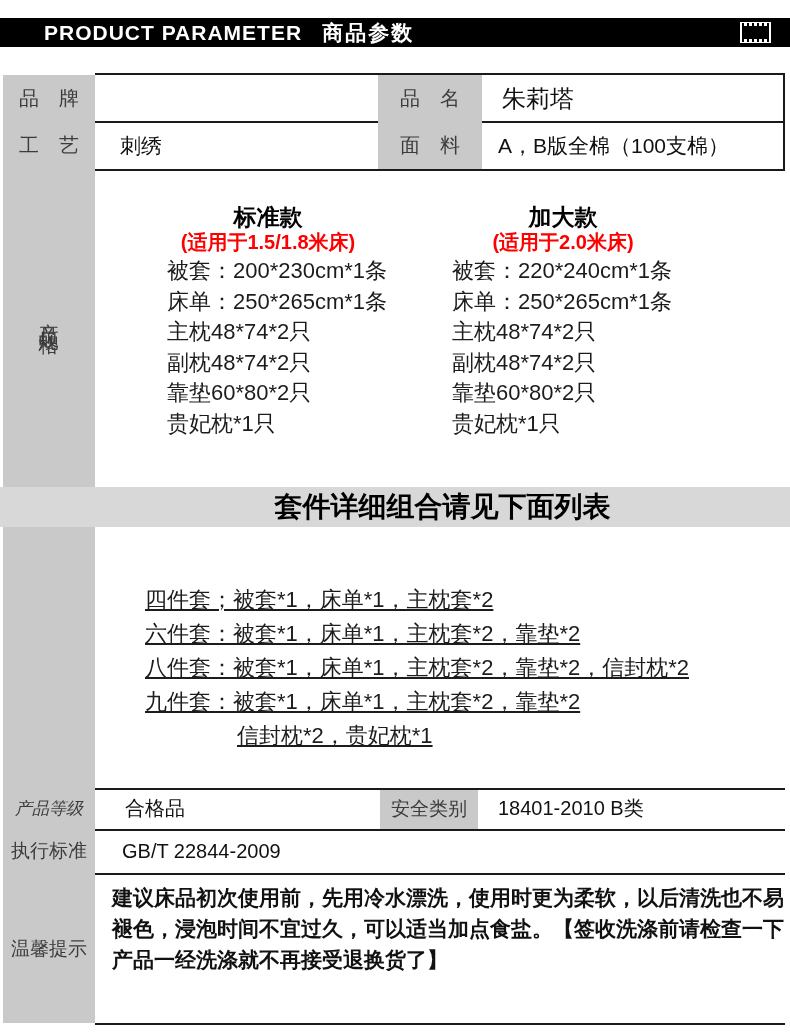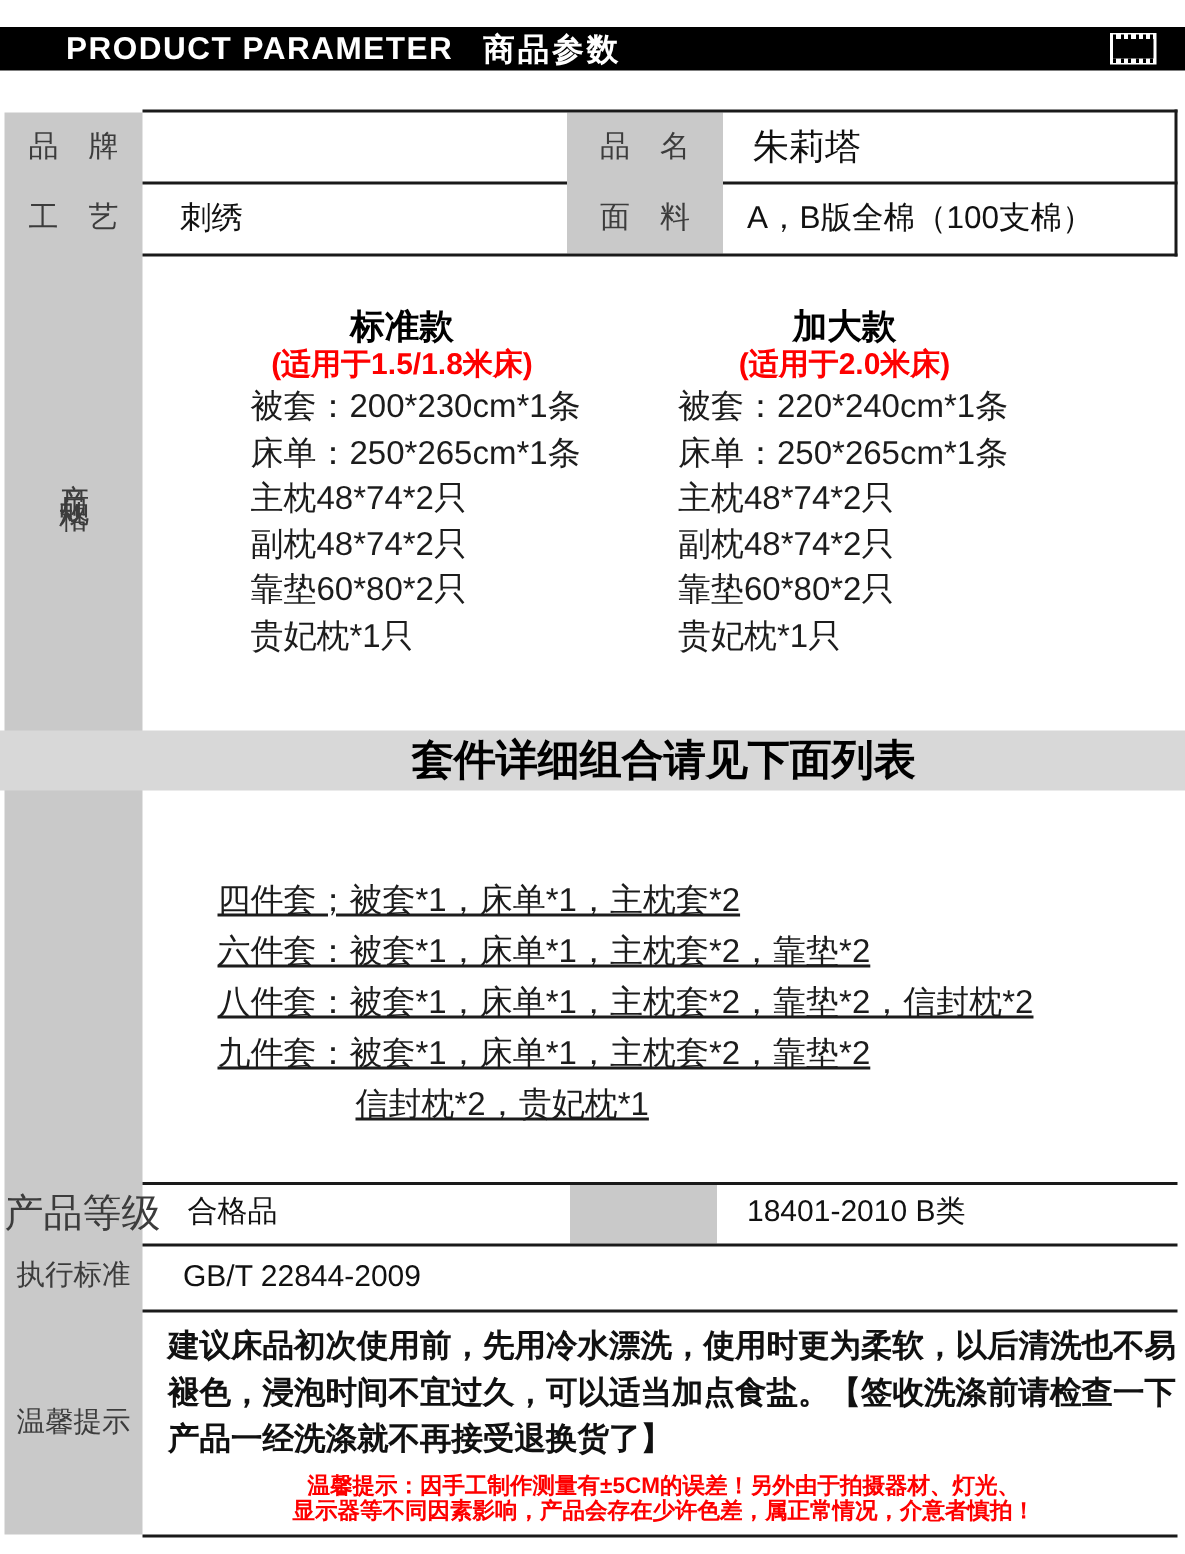--- a/index.html
+++ b/index.html
@@ -32,21 +32,21 @@
   .vline{background:#1a1a1a;width:2px;}
 
   
   .glabel{color:#3c3c3c;text-align:center;white-space:nowrap;}
   .lbl-brand{left:3px;top:75px;width:92px;height:47px;line-height:47px;font-size:20px;}
   .lbl-craft{left:3px;top:122px;width:92px;height:47px;line-height:47px;font-size:20px;}
   .lbl-name{left:378px;top:75px;width:104px;height:47px;line-height:47px;font-size:20px;}
   .lbl-fabric{left:378px;top:122px;width:104px;height:47px;line-height:47px;font-size:20px;}
   .lbl-spec{left:35px;top:255px;width:28px;height:120px;writing-mode:vertical-rl;text-orientation:upright;
       font-size:20px;letter-spacing:4px;line-height:28px;}
-  .lbl-grade{left:3px;top:788px;width:92px;height:41px;line-height:41px;font-size:26px;}
+  .lbl-grade{left:3px;top:788px;width:92px;height:41px;line-height:41px;font-size:17px;font-style:italic;}
   .lbl-safety{left:380px;top:788px;width:98px;height:41px;line-height:41px;font-size:19px;}
   .lbl-exec{left:3px;top:829px;width:92px;height:44px;line-height:44px;font-size:19px;}
   .lbl-tips{left:3px;top:874px;width:92px;height:149px;line-height:149px;font-size:19px;}
 
   
   .val{color:#111;white-space:nowrap;}
   .val-brand{left:110px;top:75px;height:47px;line-height:47px;font-size:21px;}
   .val-name{left:502px;top:75px;height:47px;line-height:47px;font-size:24px;}
   .val-craft{left:120px;top:122px;height:47px;line-height:47px;font-size:21px;}
   .val-fabric{left:498px;top:122px;height:47px;line-height:47px;font-size:21px;}
@@ -106,20 +106,21 @@
   <div class="abs hline" style="left:95px;top:829px;width:690px;"></div>
   <div class="abs hline" style="left:95px;top:873px;width:690px;"></div>
   <div class="abs hline" style="left:95px;top:1023px;width:690px;"></div>
 
   <div class="abs glabel lbl-brand">品　牌</div>
   <div class="abs glabel lbl-craft">工　艺</div>
   <div class="abs glabel lbl-name">品　名</div>
   <div class="abs glabel lbl-fabric">面　料</div>
   <div class="abs glabel lbl-spec">产品规格</div>
   <div class="abs glabel lbl-grade">产品等级</div>
+  <div class="abs glabel lbl-safety">安全类别</div>
   <div class="abs glabel lbl-exec">执行标准</div>
   <div class="abs glabel lbl-tips">温馨提示</div>
 
   <div class="abs val val-brand"></div>
   <div class="abs val val-name">朱莉塔</div>
   <div class="abs val val-craft">刺绣</div>
   <div class="abs val val-fabric">A，B版全棉（100支棉）</div>
   <div class="abs val val-grade">合格品</div>
   <div class="abs val val-safety">18401-2010 B类</div>
   <div class="abs val val-exec">GB/T 22844-2009</div>
@@ -153,18 +154,14 @@
     <div>九件套：被套*1，床单*1，主枕套*2，靠垫*2</div>
     <div class="indent">信封枕*2，贵妃枕*1</div>
   </div>
 
   <div class="abs tips-text">
     <div>建议床品初次使用前，先用冷水漂洗，使用时更为柔软，以后清洗也不易</div>
     <div>褪色，浸泡时间不宜过久，可以适当加点食盐。【签收洗涤前请检查一下，</div>
     <div>产品一经洗涤就不再接受退换货了】</div>
   </div>
 
-  <div class="abs warning">
-    <div>温馨提示：因手工制作测量有±5CM的误差！另外由于拍摄器材、灯光、</div>
-    <div>显示器等不同因素影响，产品会存在少许色差，属正常情况，介意者慎拍！</div>
-  </div>
 
 </div>
 
 </body></html>

